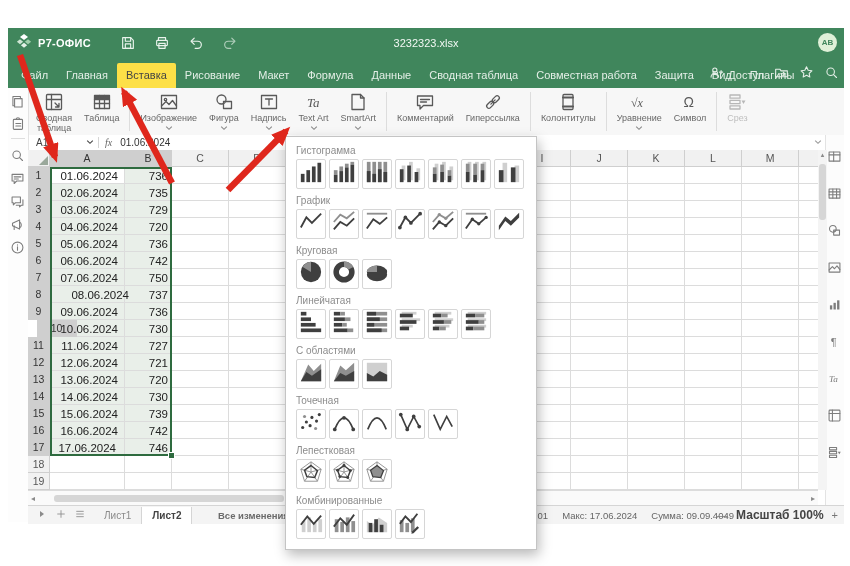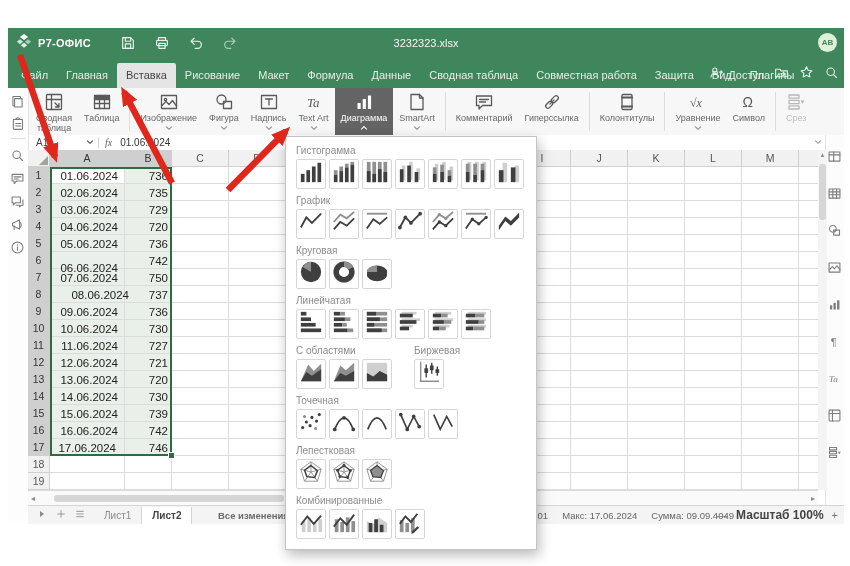--- a/index.html
+++ b/index.html
@@ -18,21 +18,21 @@
   .avatar{position:absolute;right:7px;top:5px;width:19px;height:19px;border-radius:50%;
           background:#dff0d8;color:#40865c;font-size:8px;font-weight:bold;
           display:flex;align-items:center;justify-content:center;}
 
   
   .menubar{position:absolute;left:0;top:29px;right:0;height:31px;background:#40865c;
            display:flex;align-items:flex-end;}
   .tabs{display:flex;align-items:flex-end;margin-left:4px;}
   .tab{height:25px;line-height:25px;padding:0 9px;font-size:11px;color:#e4efe7;
        border-radius:2px 2px 0 0;white-space:nowrap;}
-  .tab.active{background:#e5e5e5;color:#444;}
+  .tab.active{background:#fde047;color:#444;}
   .menu-right{position:absolute;right:5px;bottom:4px;display:flex;align-items:center;gap:10px;color:#e4efe7;}
   .menu-right .lbl{font-size:11px;}
   .mr-item{display:flex;align-items:center;gap:4px;}
 
   
   .toolbar-bg{position:absolute;left:0;top:60px;right:0;height:47px;background:#f7f7f7;
               border-bottom:1px solid #dadada;}
   .toolbar{position:absolute;left:22px;top:60px;right:18px;height:47px;display:flex;align-items:stretch;}
   .tbtn{display:flex;flex-direction:column;align-items:center;padding:4px 6px 0;cursor:default;}
   .tbtn .ticon{height:20px;color:#595959;display:flex;align-items:center;justify-content:center;}
@@ -293,37 +293,20 @@
         <div class="tbtn">
           <div class="ticon">
             <svg width="20" height="20" viewBox="0 0 20 20" xmlns="http://www.w3.org/2000/svg">
               <text x="3" y="15" font-size="13" font-family="Liberation Serif,serif" font-style="italic" fill="currentColor">Ta</text>
             </svg>
           </div>
           <div class="tlabel">Text Art</div>
           <div class="caret">
             <svg width="8" height="8" viewBox="0 0 10 6" xmlns="http://www.w3.org/2000/svg">
               <path d="M1.5 1.2 5 4.6 8.5 1.2" stroke="currentColor" fill="none" stroke-width="1.4"></path>
-            </svg>
-          </div>
-        </div>
-        <div class="tbtn active">
-          <div class="ticon">
-            <svg width="20" height="20" viewBox="0 0 20 20" xmlns="http://www.w3.org/2000/svg">
-              <g fill="currentColor">
-                <rect x="3.5" y="11" width="3.2" height="6"></rect>
-                <rect x="8.7" y="7" width="3.2" height="10"></rect>
-                <rect x="13.9" y="3.5" width="3.2" height="13.5"></rect>
-              </g>
-            </svg>
-          </div>
-          <div class="tlabel">Диаграмма</div>
-          <div class="caret">
-            <svg width="8" height="8" viewBox="0 0 10 6" xmlns="http://www.w3.org/2000/svg">
-              <path d="M1.5 4.6 5 1.2 8.5 4.6" stroke="currentColor" fill="none" stroke-width="1.4"></path>
             </svg>
           </div>
         </div>
         <div class="tbtn">
           <div class="ticon">
             <svg width="20" height="20" viewBox="0 0 20 20" xmlns="http://www.w3.org/2000/svg">
               <g stroke="currentColor" fill="none" stroke-width="1.3" stroke-linejoin="round" stroke-linecap="round">
                 <path d="M4 2.5h8.5L16 6v11.5H4z"></path>
                 <path d="M12.5 2.5V6H16"></path>
               </g>
@@ -570,32 +553,32 @@
         <div class="rhead sel" style="left: 0px; top: 51px; width: 22px; height: 17px;">3</div>
         <div class="cell date" style="left: 22px; top: 51px; width: 75px; height: 17px;">03.06.2024</div>
         <div class="cell num" style="left: 97px; top: 51px; width: 47px; height: 17px;">729</div>
         <div class="rhead sel" style="left: 0px; top: 68px; width: 22px; height: 17px;">4</div>
         <div class="cell date" style="left: 22px; top: 68px; width: 75px; height: 17px;">04.06.2024</div>
         <div class="cell num" style="left: 97px; top: 68px; width: 47px; height: 17px;">720</div>
         <div class="rhead sel" style="left: 0px; top: 85px; width: 22px; height: 17px;">5</div>
         <div class="cell date" style="left: 22px; top: 85px; width: 75px; height: 17px;">05.06.2024</div>
         <div class="cell num" style="left: 97px; top: 85px; width: 47px; height: 17px;">736</div>
         <div class="rhead sel" style="left: 0px; top: 102px; width: 22px; height: 17px;">6</div>
-        <div class="cell date" style="left: 22px; top: 102px; width: 75px; height: 17px; margin-top: 7px;">06.06.2024</div>
+        <div class="cell date" style="left: 22px; top: 102px; width: 75px; height: 17px;">06.06.2024</div>
         <div class="cell num" style="left: 97px; top: 102px; width: 47px; height: 17px;">742</div>
         <div class="rhead sel" style="left: 0px; top: 119px; width: 22px; height: 17px;">7</div>
         <div class="cell date" style="left: 22px; top: 119px; width: 75px; height: 17px;">07.06.2024</div>
         <div class="cell num" style="left: 97px; top: 119px; width: 47px; height: 17px;">750</div>
         <div class="rhead sel" style="left: 0px; top: 136px; width: 22px; height: 17px;">8</div>
         <div class="cell date" style="left: 22px; top: 136px; width: 86px; height: 17px;">08.06.2024</div>
         <div class="cell num" style="left: 97px; top: 136px; width: 47px; height: 17px;">737</div>
         <div class="rhead sel" style="left: 0px; top: 153px; width: 22px; height: 17px;">9</div>
         <div class="cell date" style="left: 22px; top: 153px; width: 75px; height: 17px;">09.06.2024</div>
         <div class="cell num" style="left: 97px; top: 153px; width: 47px; height: 17px;">736</div>
-        <div class="rhead sel" style="left: 0px; top: 170px; width: 22px; height: 17px;">10</div>
+        <div class="rhead sel" style="left: 9px; top: 170px; width: 40px; height: 17px;">10</div>
         <div class="cell date" style="left: 22px; top: 170px; width: 75px; height: 17px;">10.06.2024</div>
         <div class="cell num" style="left: 97px; top: 170px; width: 47px; height: 17px;">730</div>
         <div class="rhead sel" style="left: 0px; top: 187px; width: 22px; height: 17px;">11</div>
         <div class="cell date" style="left: 22px; top: 187px; width: 75px; height: 17px;">11.06.2024</div>
         <div class="cell num" style="left: 97px; top: 187px; width: 47px; height: 17px;">727</div>
         <div class="rhead sel" style="left: 0px; top: 204px; width: 22px; height: 17px;">12</div>
         <div class="cell date" style="left: 22px; top: 204px; width: 75px; height: 17px;">12.06.2024</div>
         <div class="cell num" style="left: 97px; top: 204px; width: 47px; height: 17px;">721</div>
         <div class="rhead sel" style="left: 0px; top: 221px; width: 22px; height: 17px;">13</div>
         <div class="cell date" style="left: 22px; top: 221px; width: 75px; height: 17px;">13.06.2024</div>
@@ -972,40 +955,20 @@
                   </svg></span>
               </div>
               <div class="tile">
                 <span><svg width="24" height="24" viewBox="0 0 26 26" xmlns="http://www.w3.org/2000/svg">
                     <rect x="2" y="3" width="22" height="20" fill="#cfcfcf"></rect>
                     <path d="M2 23 2 14 9 18 16 12 24 16 24 23 Z" fill="#3f3f3f"></path>
                   </svg></span>
               </div>
             </div>
           </div>
-          <div>
-            <div class="cm-section-label">Биржевая</div>
-            <div class="cm-row">
-              <div class="tile">
-                <span><svg width="24" height="24" viewBox="0 0 26 26" xmlns="http://www.w3.org/2000/svg">
-                    <path d="M4 2v21M3 23h21" stroke="#8f8f8f" stroke-width="1.5" fill="none"></path>
-                    <g stroke="#3f3f3f" stroke-width="1.5">
-                      <line x1="10" y1="5" x2="10" y2="19"></line>
-                      <line x1="16" y1="3" x2="16" y2="15"></line>
-                      <line x1="22" y1="7" x2="22" y2="17"></line>
-                    </g>
-                    <g fill="#3f3f3f">
-                      <rect x="8" y="9" width="4" height="5"></rect>
-                      <rect x="14" y="6" width="4" height="5"></rect>
-                      <rect x="20" y="10" width="4" height="4"></rect>
-                    </g>
-                  </svg></span>
-              </div>
-            </div>
-          </div>
         </div>
         <div>
           <div class="cm-section-label">Точечная</div>
           <div class="cm-row">
             <div class="tile">
               <span><svg width="24" height="24" viewBox="0 0 26 26" xmlns="http://www.w3.org/2000/svg">
                   <g fill="#3f3f3f">
                     <circle cx="4" cy="19" r="1.7"></circle>
                     <circle cx="8" cy="13" r="1.7"></circle>
                     <circle cx="12" cy="17" r="1.7"></circle>

